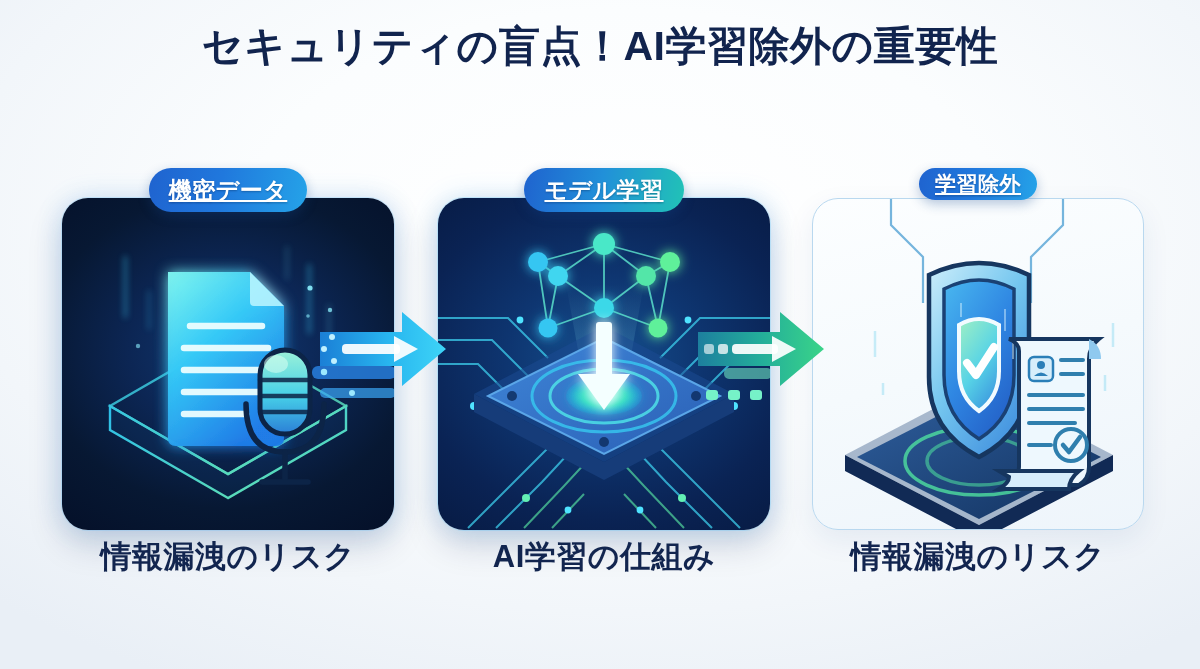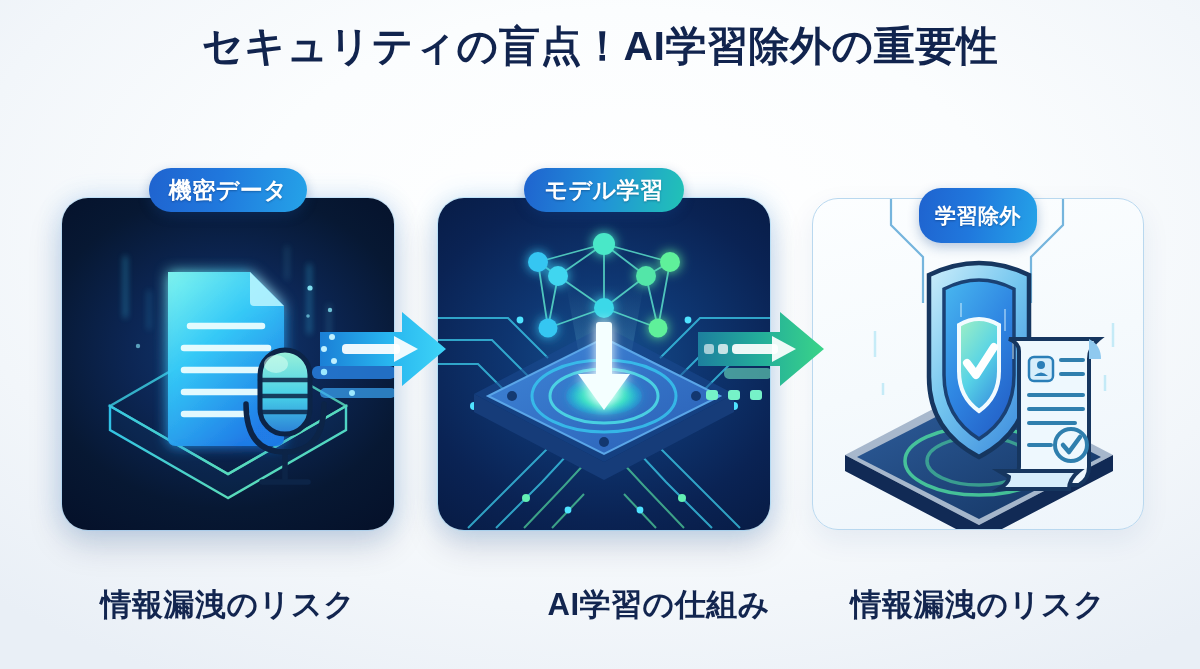--- a/index.html
+++ b/index.html
@@ -110,66 +110,67 @@
     height: 44px;
     padding: 0 20px;
     border-radius: 22px;
     color: #ffffff;
     font-size: 23px;
     font-weight: 700;
     letter-spacing: 0.5px;
     white-space: nowrap;
     text-shadow: 0 1px 2px rgba(0,30,70,0.35);
     box-shadow: 0 4px 12px rgba(20,70,140,0.30);
+    text-decoration: underline;
   }
 
   .badge-blue {
     background: linear-gradient(100deg, #1f63cf 0%, #2078dd 45%, #25a3e8 100%);
   }
   .badge-blue-teal {
     background: linear-gradient(100deg, #1f63cf 0%, #2190d9 48%, #21c3b6 100%);
   }
   .badge-teal-green {
     background: linear-gradient(100deg, #239fc9 0%, #2fb89f 50%, #3fca6d 100%);
   }
 
-  .badge-sm { font-size: 21px; padding: 0 16px; height: 55px; margin-top: 20px; }
+  .badge-sm { font-size: 21px; padding: 0 16px; height: 32px; }
 
   
   .arrow {
     position: absolute;
     top: 306px;
     width: 128px;
     height: 86px;
     z-index: 7;
   }
   #arrow-1 { left: 320px; }
   #arrow-2 { left: 698px; }
 
   
   .captions {
     position: absolute;
-    top: 584px;
+    top: 536px;
     left: 0;
     width: 1200px;
     height: 60px;
   }
   .caption {
     position: absolute;
     top: 0;
     width: 332px;
     text-align: center;
     font-size: 31px;
     font-weight: 700;
     color: #12254f;
     white-space: nowrap;
     letter-spacing: 0.5px;
   }
   #caption-1 { left: 62px; }
-  #caption-2 { left: 438px; text-align: right; }
+  #caption-2 { left: 438px; }
   #caption-3 { left: 812px; }
 
   svg { display: block; }
 </style>
 </head>
 <body>
 
 <div class="stage">
 
   <div class="title">セキュリティの盲点！AI学習除外の重要性</div>

